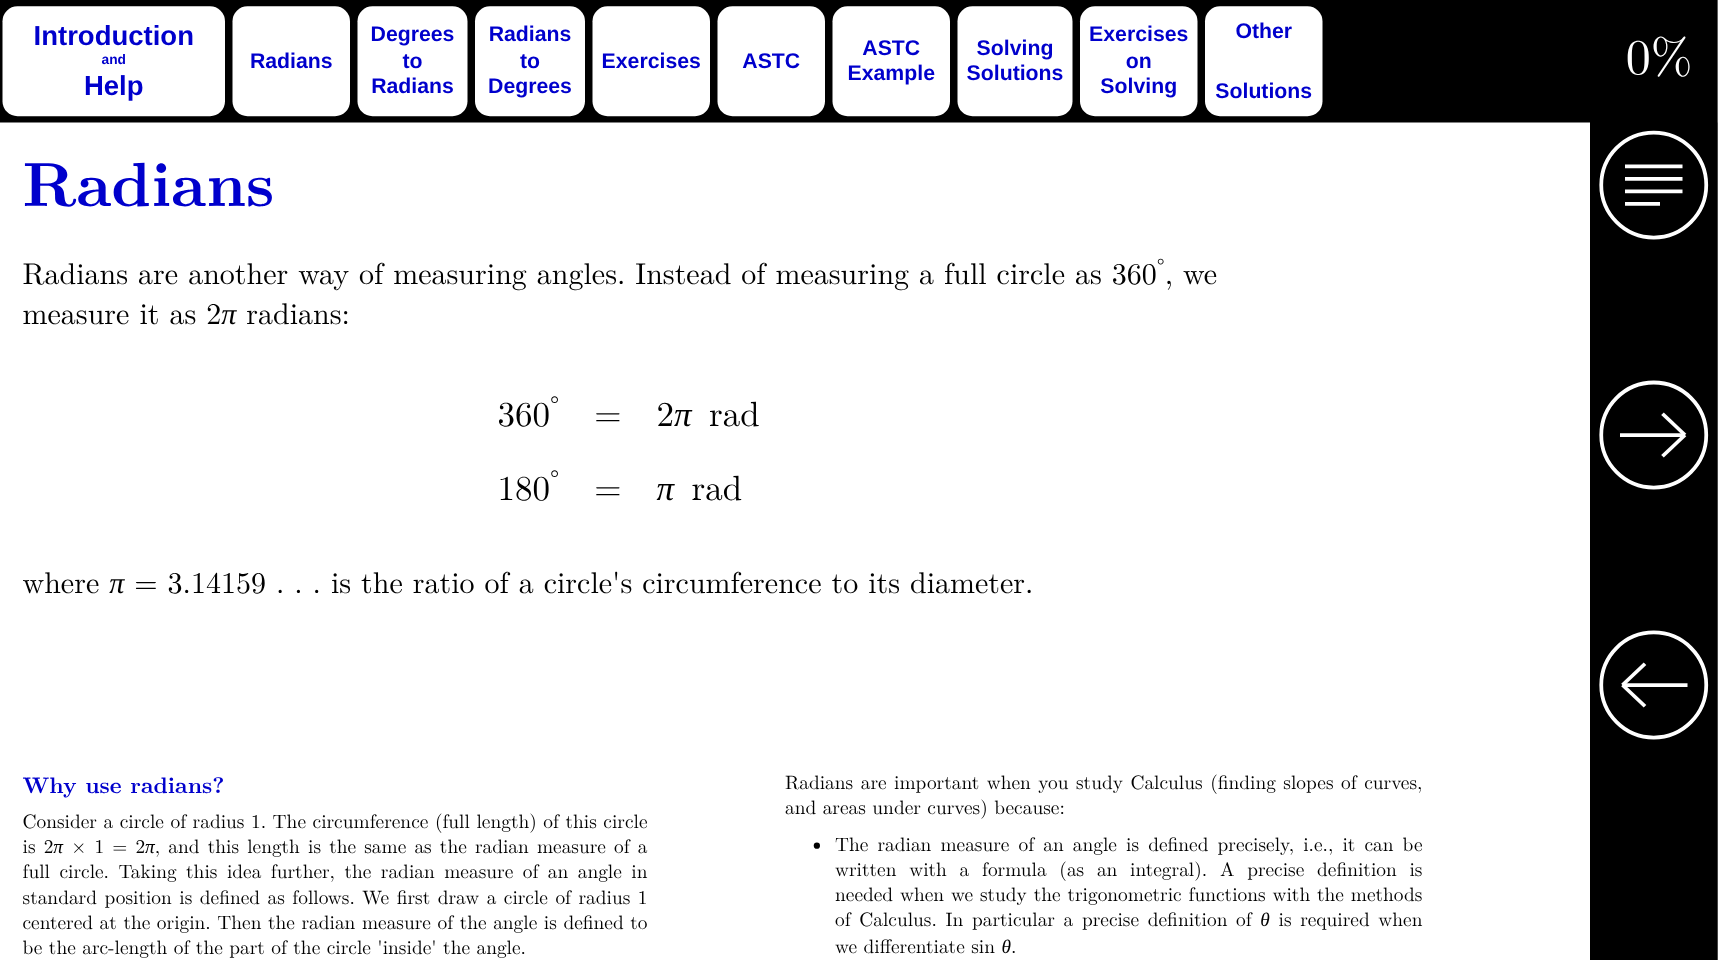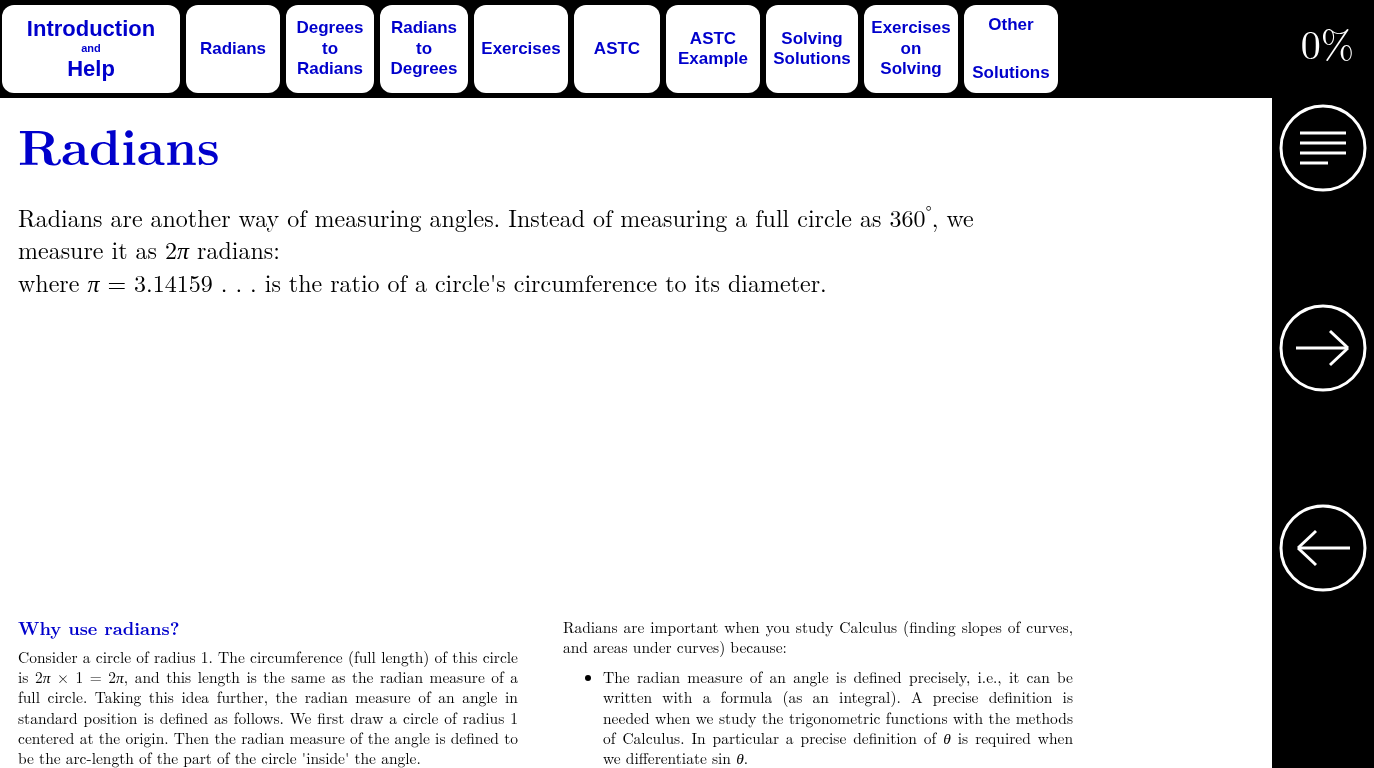--- a/index.html
+++ b/index.html
@@ -108,26 +108,25 @@
     line-height: 2.1;
   }
   .eq-row { white-space: nowrap; }
   .deg { font-size: 0.7em; vertical-align: super; }
   .footer-cols {
     position: absolute;
     bottom: 0;
     left: 18px;
     right: 18px;
     display: flex;
-    gap: 45px;
+    gap: 110px;
     font-size: 15.5px;
     line-height: 1.3;
     color: #000;
     font-family: 'Latin Modern Roman', Georgia, serif;
-    align-items: flex-end;
   }
   .footer-col { width: 500px; text-align: justify; }
   .footer-col.right { width: 510px; }
   .footer-h {
     color: #0000cc;
     font-weight: bold;
     font-size: 18px;
     margin-bottom: 8px;
   }
   .footer-col ul { padding-left: 40px; margin-top: 10px; }
@@ -180,20 +179,24 @@
     <span>Solutions</span>
   </div>
   <div class="percent">0%</div>
 </div>
 
 <div class="lower">
   <div class="content">
     <h1 class="title">Radians</h1>
     <div class="body-text">
       Radians are another way of measuring angles. Instead of measuring a full circle as 360<span class="deg">°</span>, we measure it as 2<span class="it">π</span> radians:
+    </div>
+    <div class="equations">
+      <div class="eq-row">360<span class="deg">°</span>&nbsp;&nbsp;=&nbsp;&nbsp;2<span class="it">π</span>&nbsp;rad</div>
+      <div class="eq-row">180<span class="deg">°</span>&nbsp;&nbsp;=&nbsp;&nbsp;<span class="it">π</span>&nbsp;rad</div>
     </div>
     <div class="body-text" style="text-align: justify;">
       where <span class="it">π</span> = 3.14159 . . . is the ratio of a circle's circumference to its diameter.
     </div>
 
     <div class="footer-cols">
       <div class="footer-col">
         <div class="footer-h">Why use radians?</div>
         <div>
           Consider a circle of radius 1. The circumference (full length) of this circle is 2<span class="it">π</span> × 1 = 2<span class="it">π</span>, and this length is the same as the radian measure of a full circle. Taking this idea further, the radian measure of an angle in standard position is defined as follows. We first draw a circle of radius 1 centered at the origin. Then the radian measure of the angle is defined to be the arc-length of the part of the circle 'inside' the angle.

